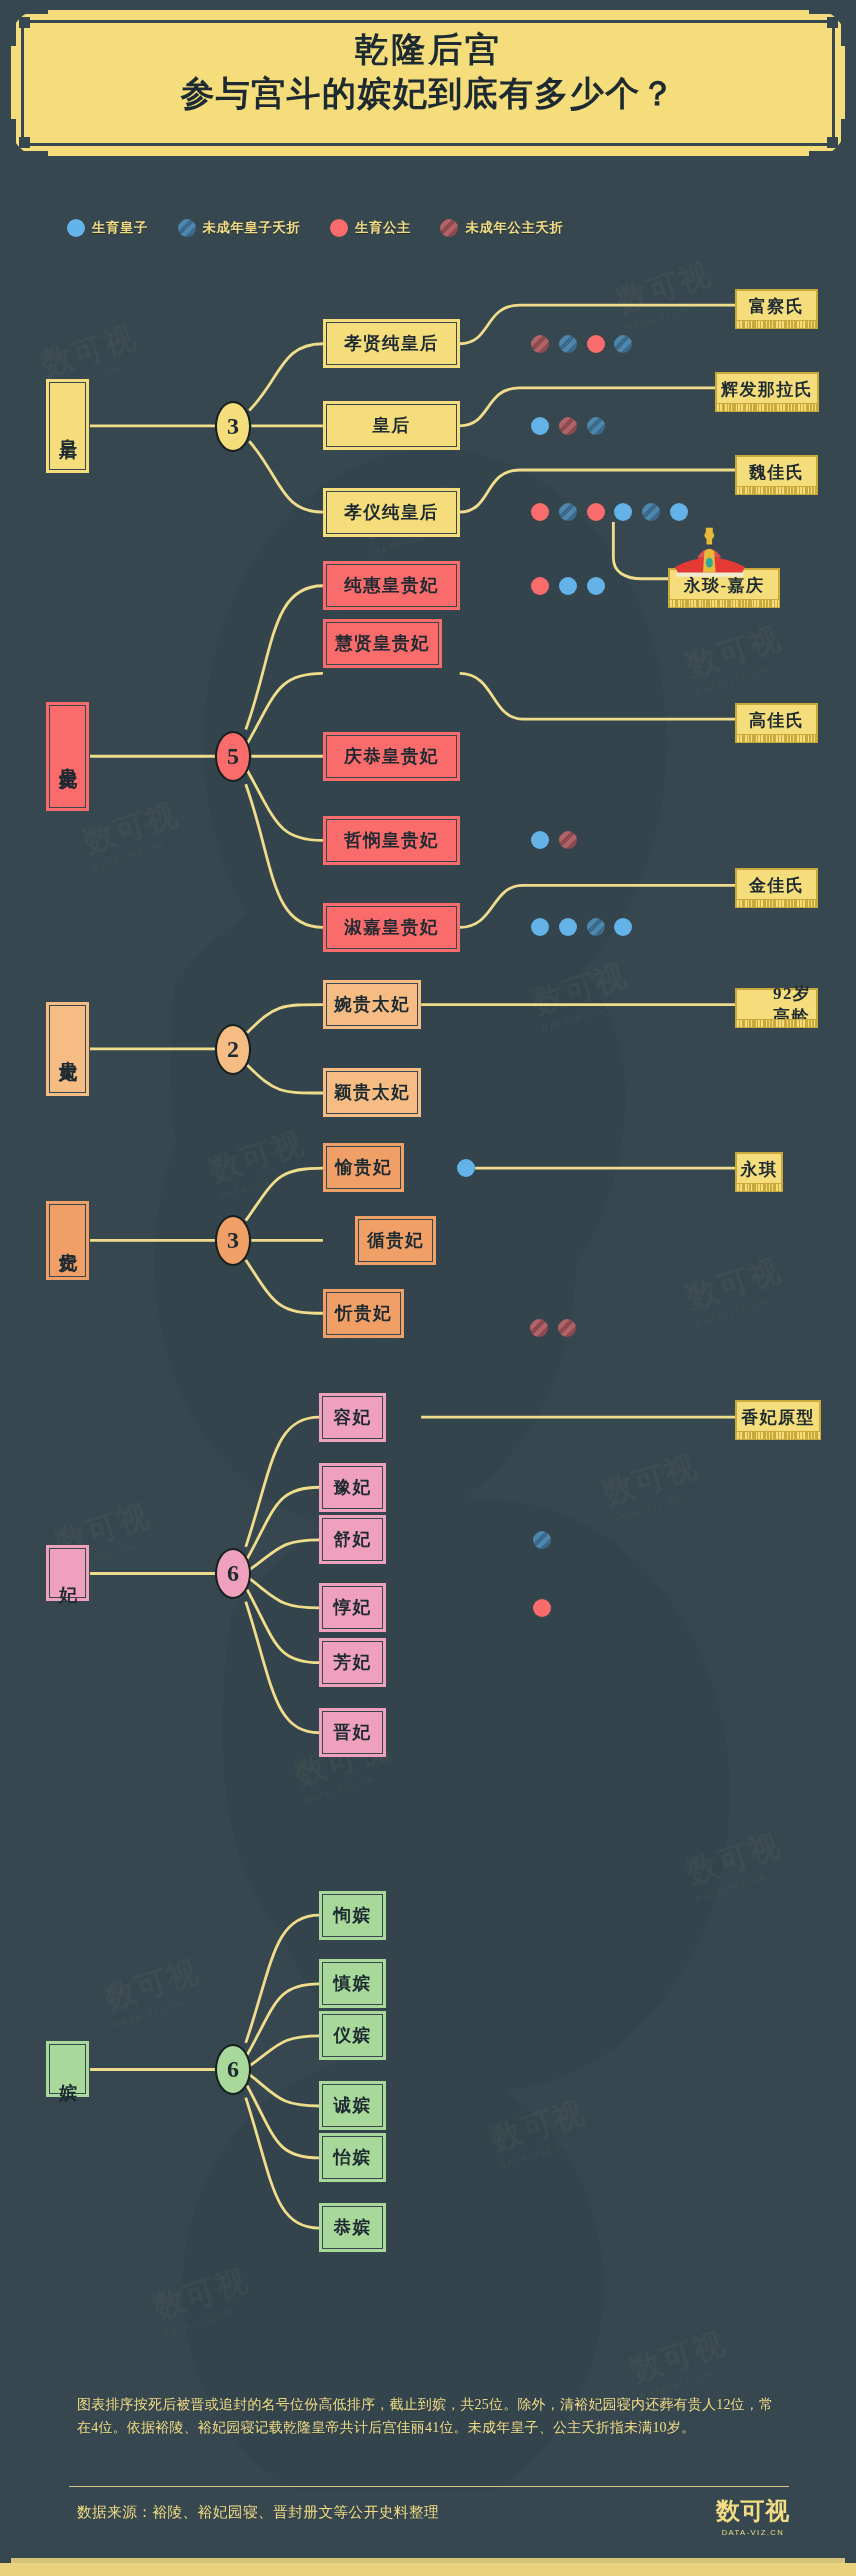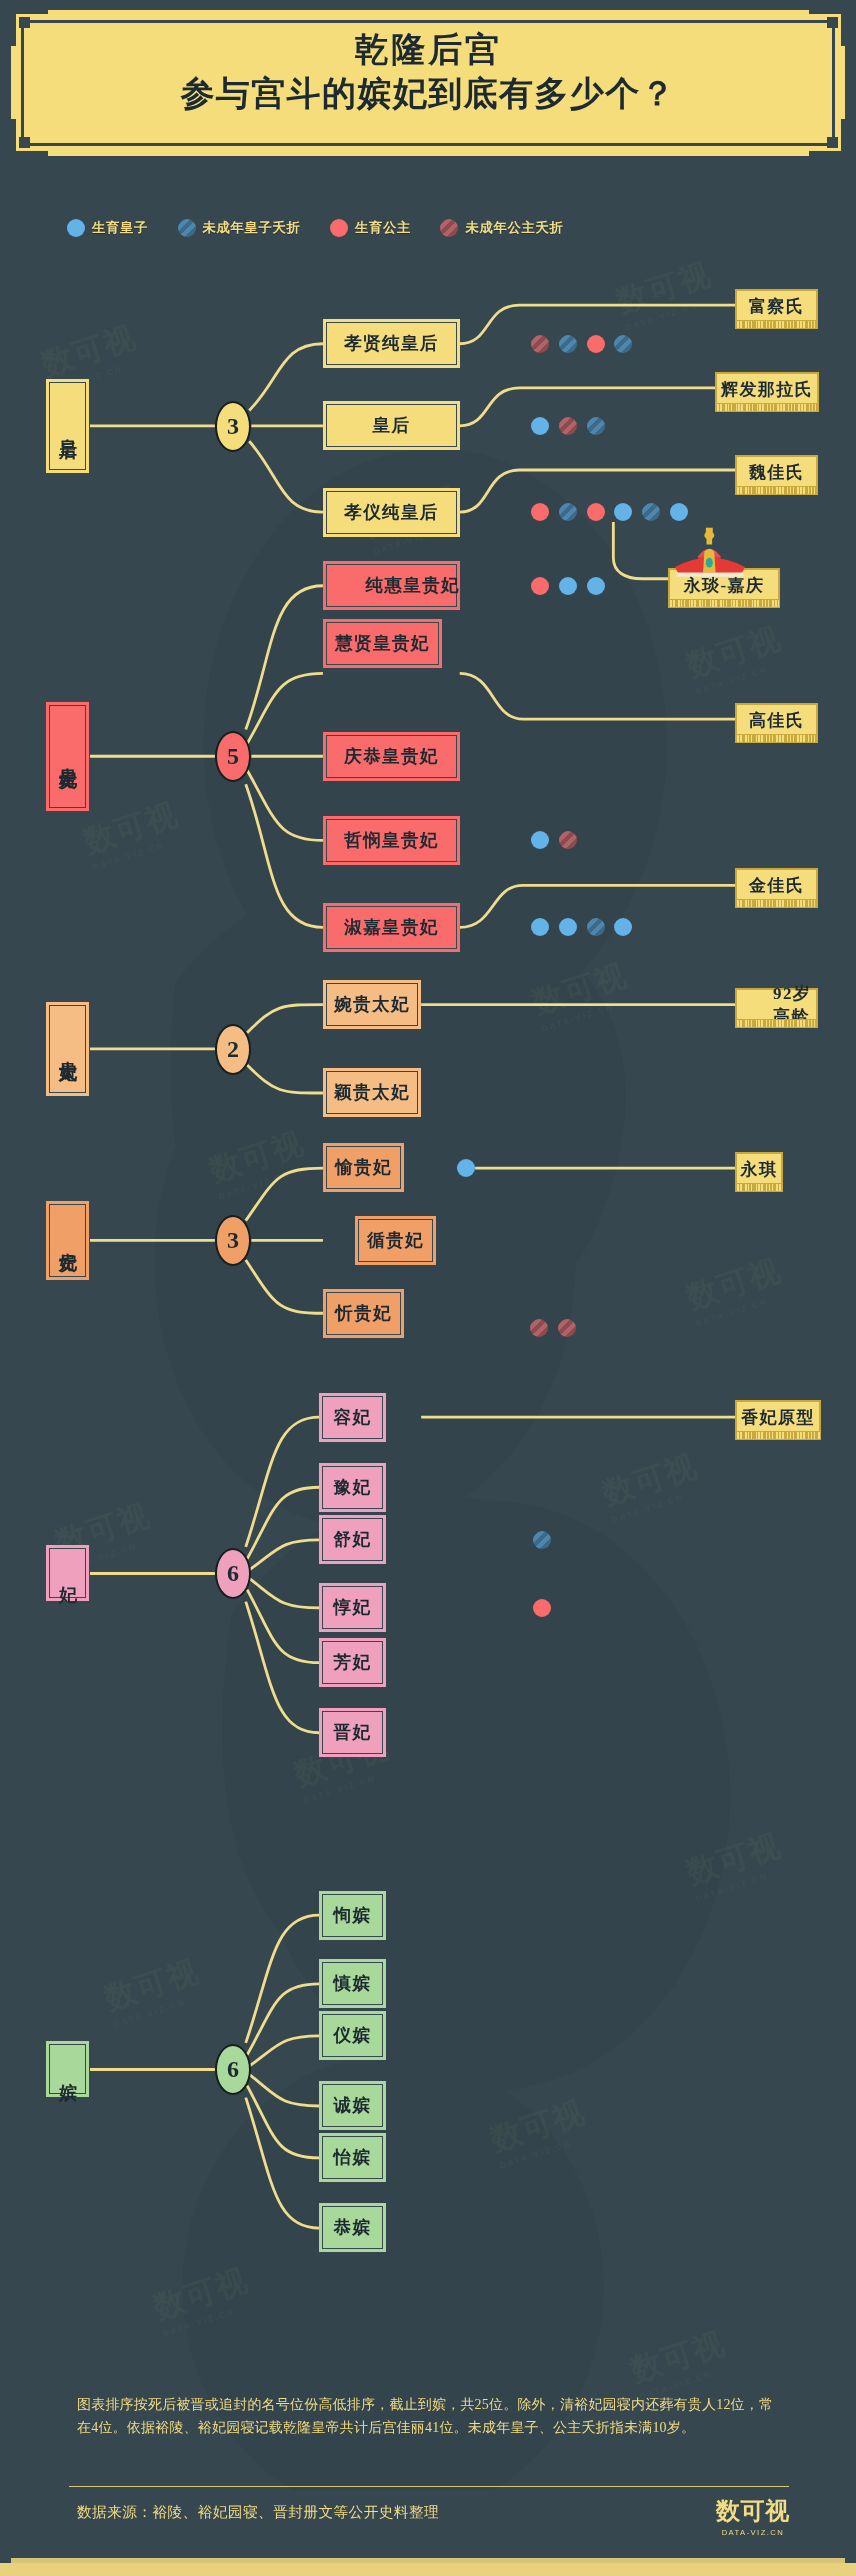--- a/index.html
+++ b/index.html
@@ -38,20 +38,21 @@
   }
   .wm small { display:block; font-size:8.4px; letter-spacing:2.1px; }
 
   
   .header {
     position: absolute;
     left: 11.2px; top: 9.8px;
     width: 834px; height: 146px;
     background: #f4dd7a;
     z-index: 4;
+    border-radius: 29px;
   }
   .header-inner {
     position:absolute;
     left: 9.8px; top: 9.8px; right:9.8px; bottom:9.8px;
     border: 3.5px solid #36474f;
   }
   .corner {
     position:absolute; width: 38px; height: 38px;
     border: 6.3px solid #36474f;
     background: transparent;
@@ -447,21 +448,21 @@
       <rect x="12" y="66" width="96" height="6" fill="#f0ead0"></rect>
     </svg>
     <div class="tag" style="left:668px; top:568px; width:112px; height:34px;">永琰-嘉庆</div>
 
     <div class="node root c-hgf" style="left:46px; top:702px; height:109px;">
       <div class="inner"></div>
         <span class="txt">皇贵妃</span>
     </div>
     <div class="bubble b-hgf" style="left:215px; top:731px;">5</div>
 
-    <div class="node leaf c-hgf" style="left:323px; top:561px; width:137px; height:49px;justify-content:flex-end;">
+    <div class="node leaf c-hgf" style="left:323px; top:561px; width:137px; height:49px;">
       <div class="inner"></div>
         <span class="txt">纯惠皇贵妃</span>
     </div>
     <div class="dotrow" style="left:531px; top:577px;">
       <span class="dot pink"></span>
       <span class="dot blue"></span>
       <span class="dot blue"></span>
     </div>
 
     <div class="node leaf c-hgf" style="left:323px; top:619px; width:119px; height:49px;">

